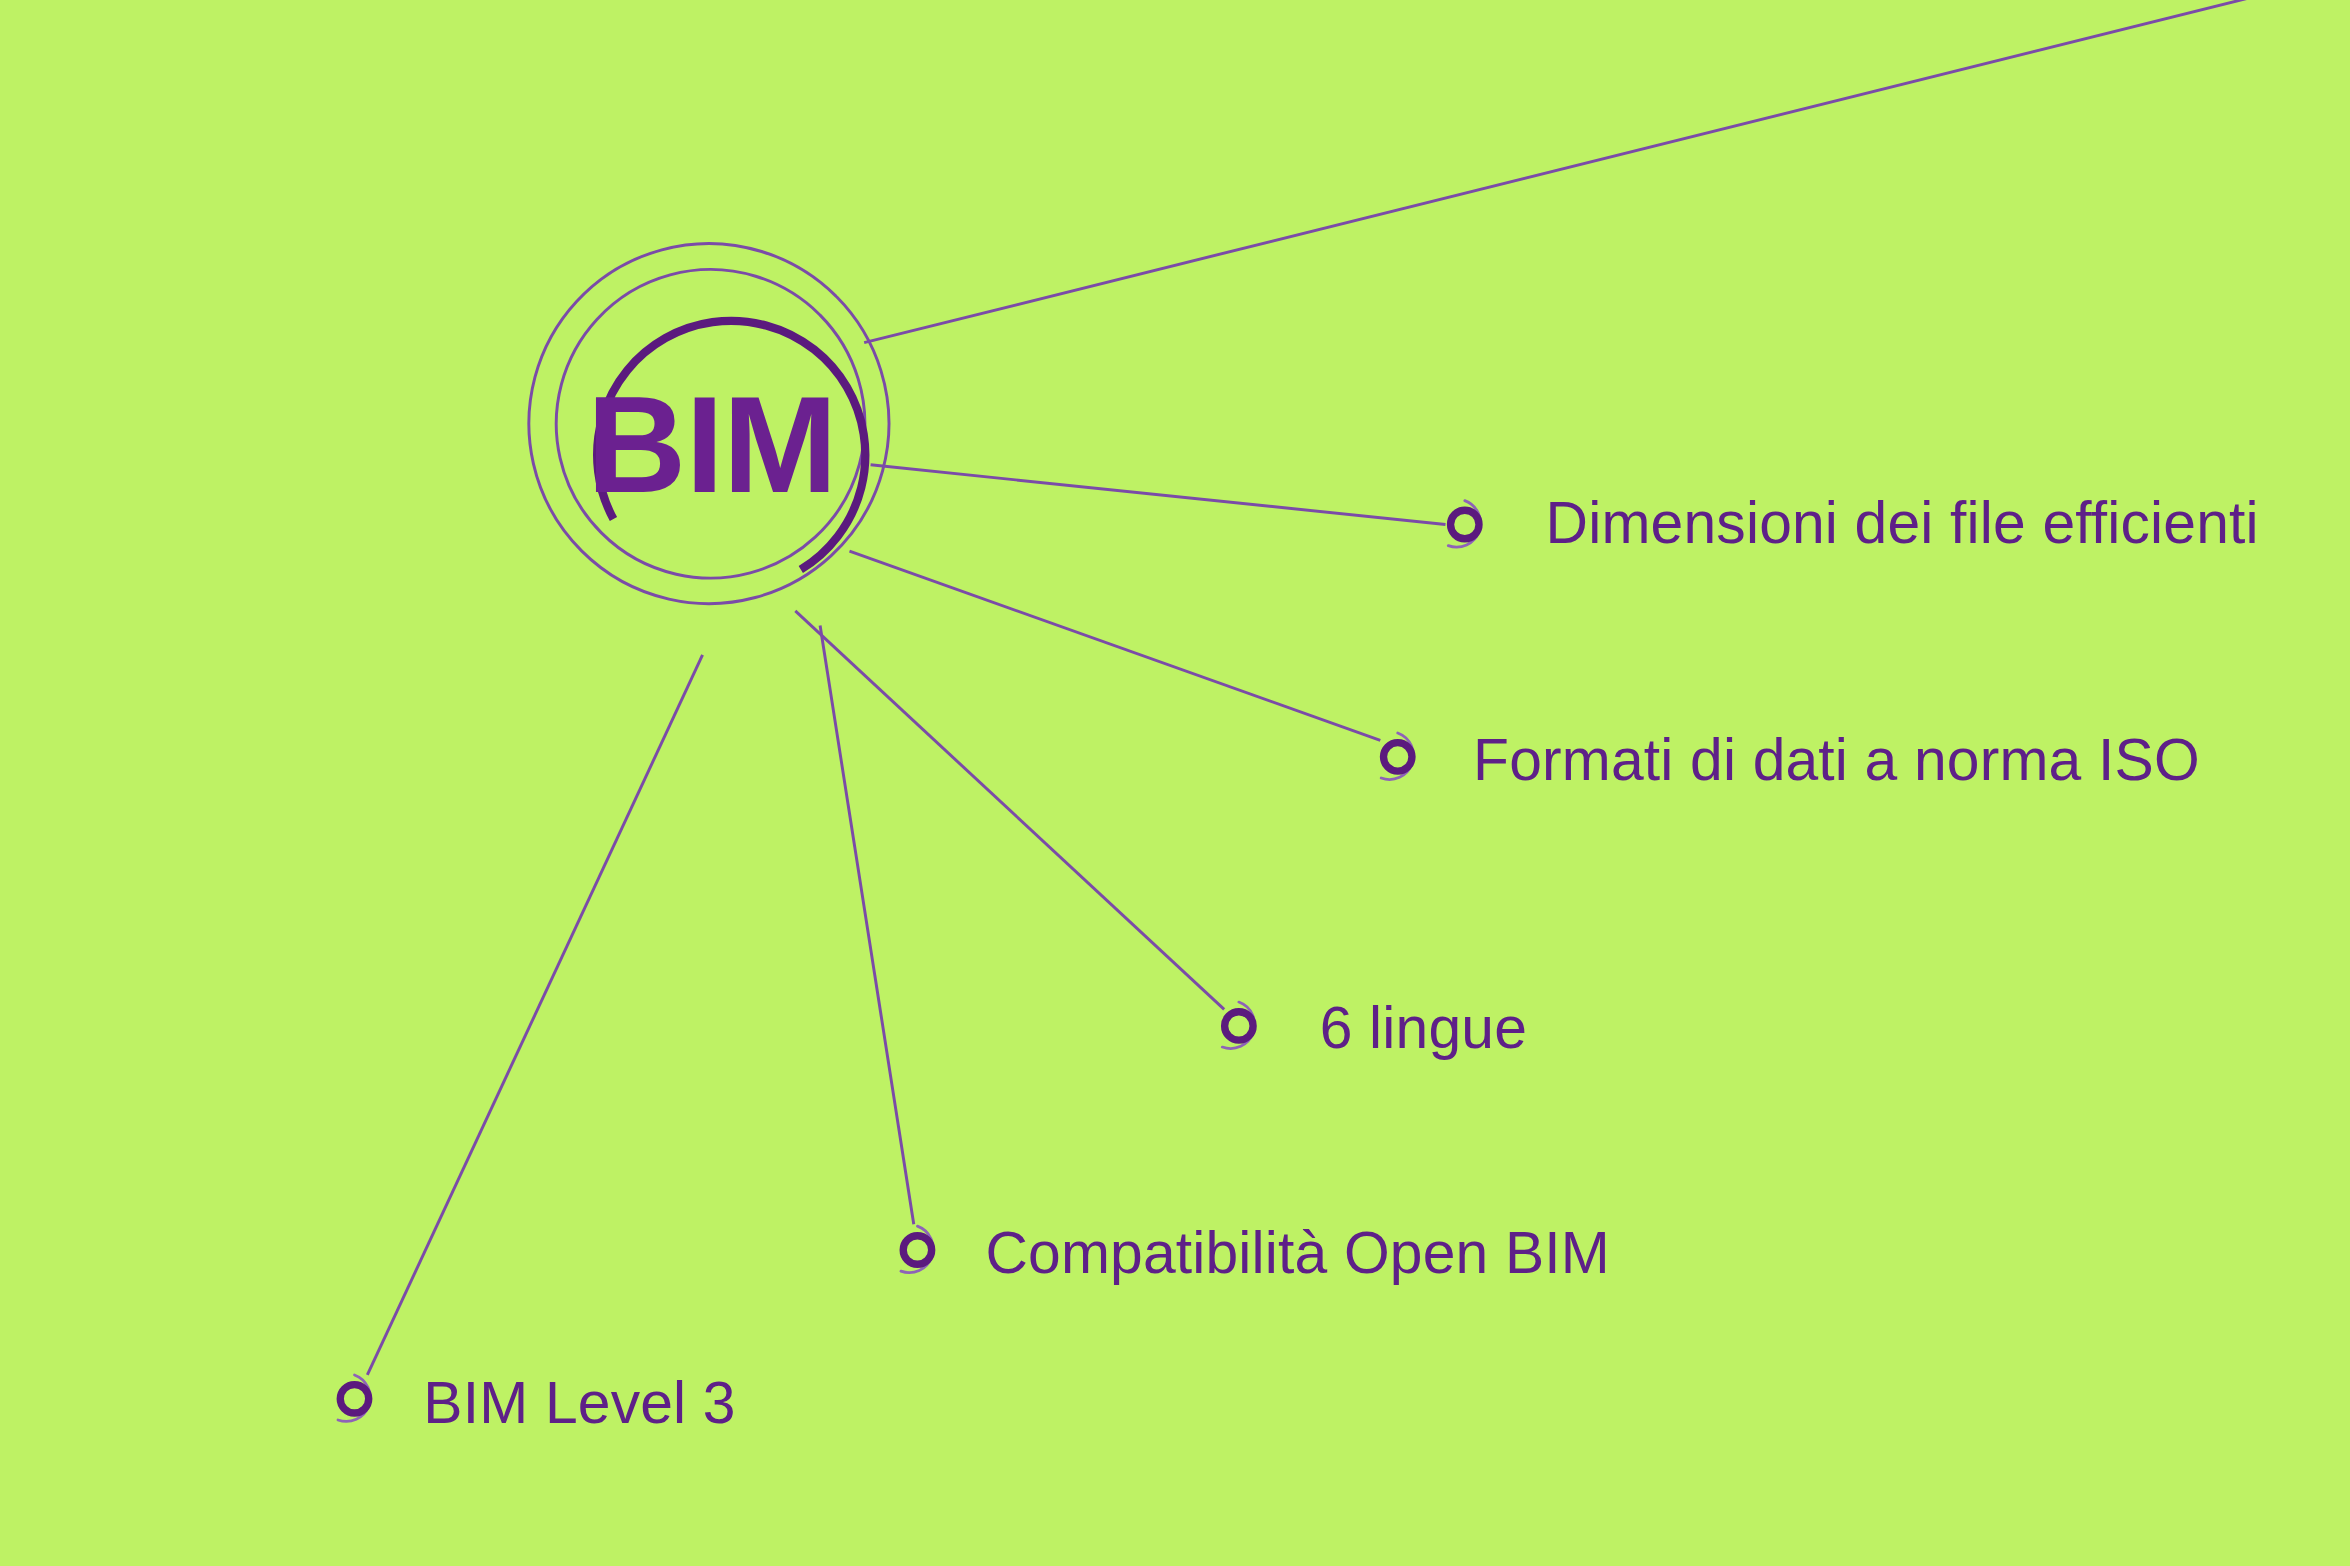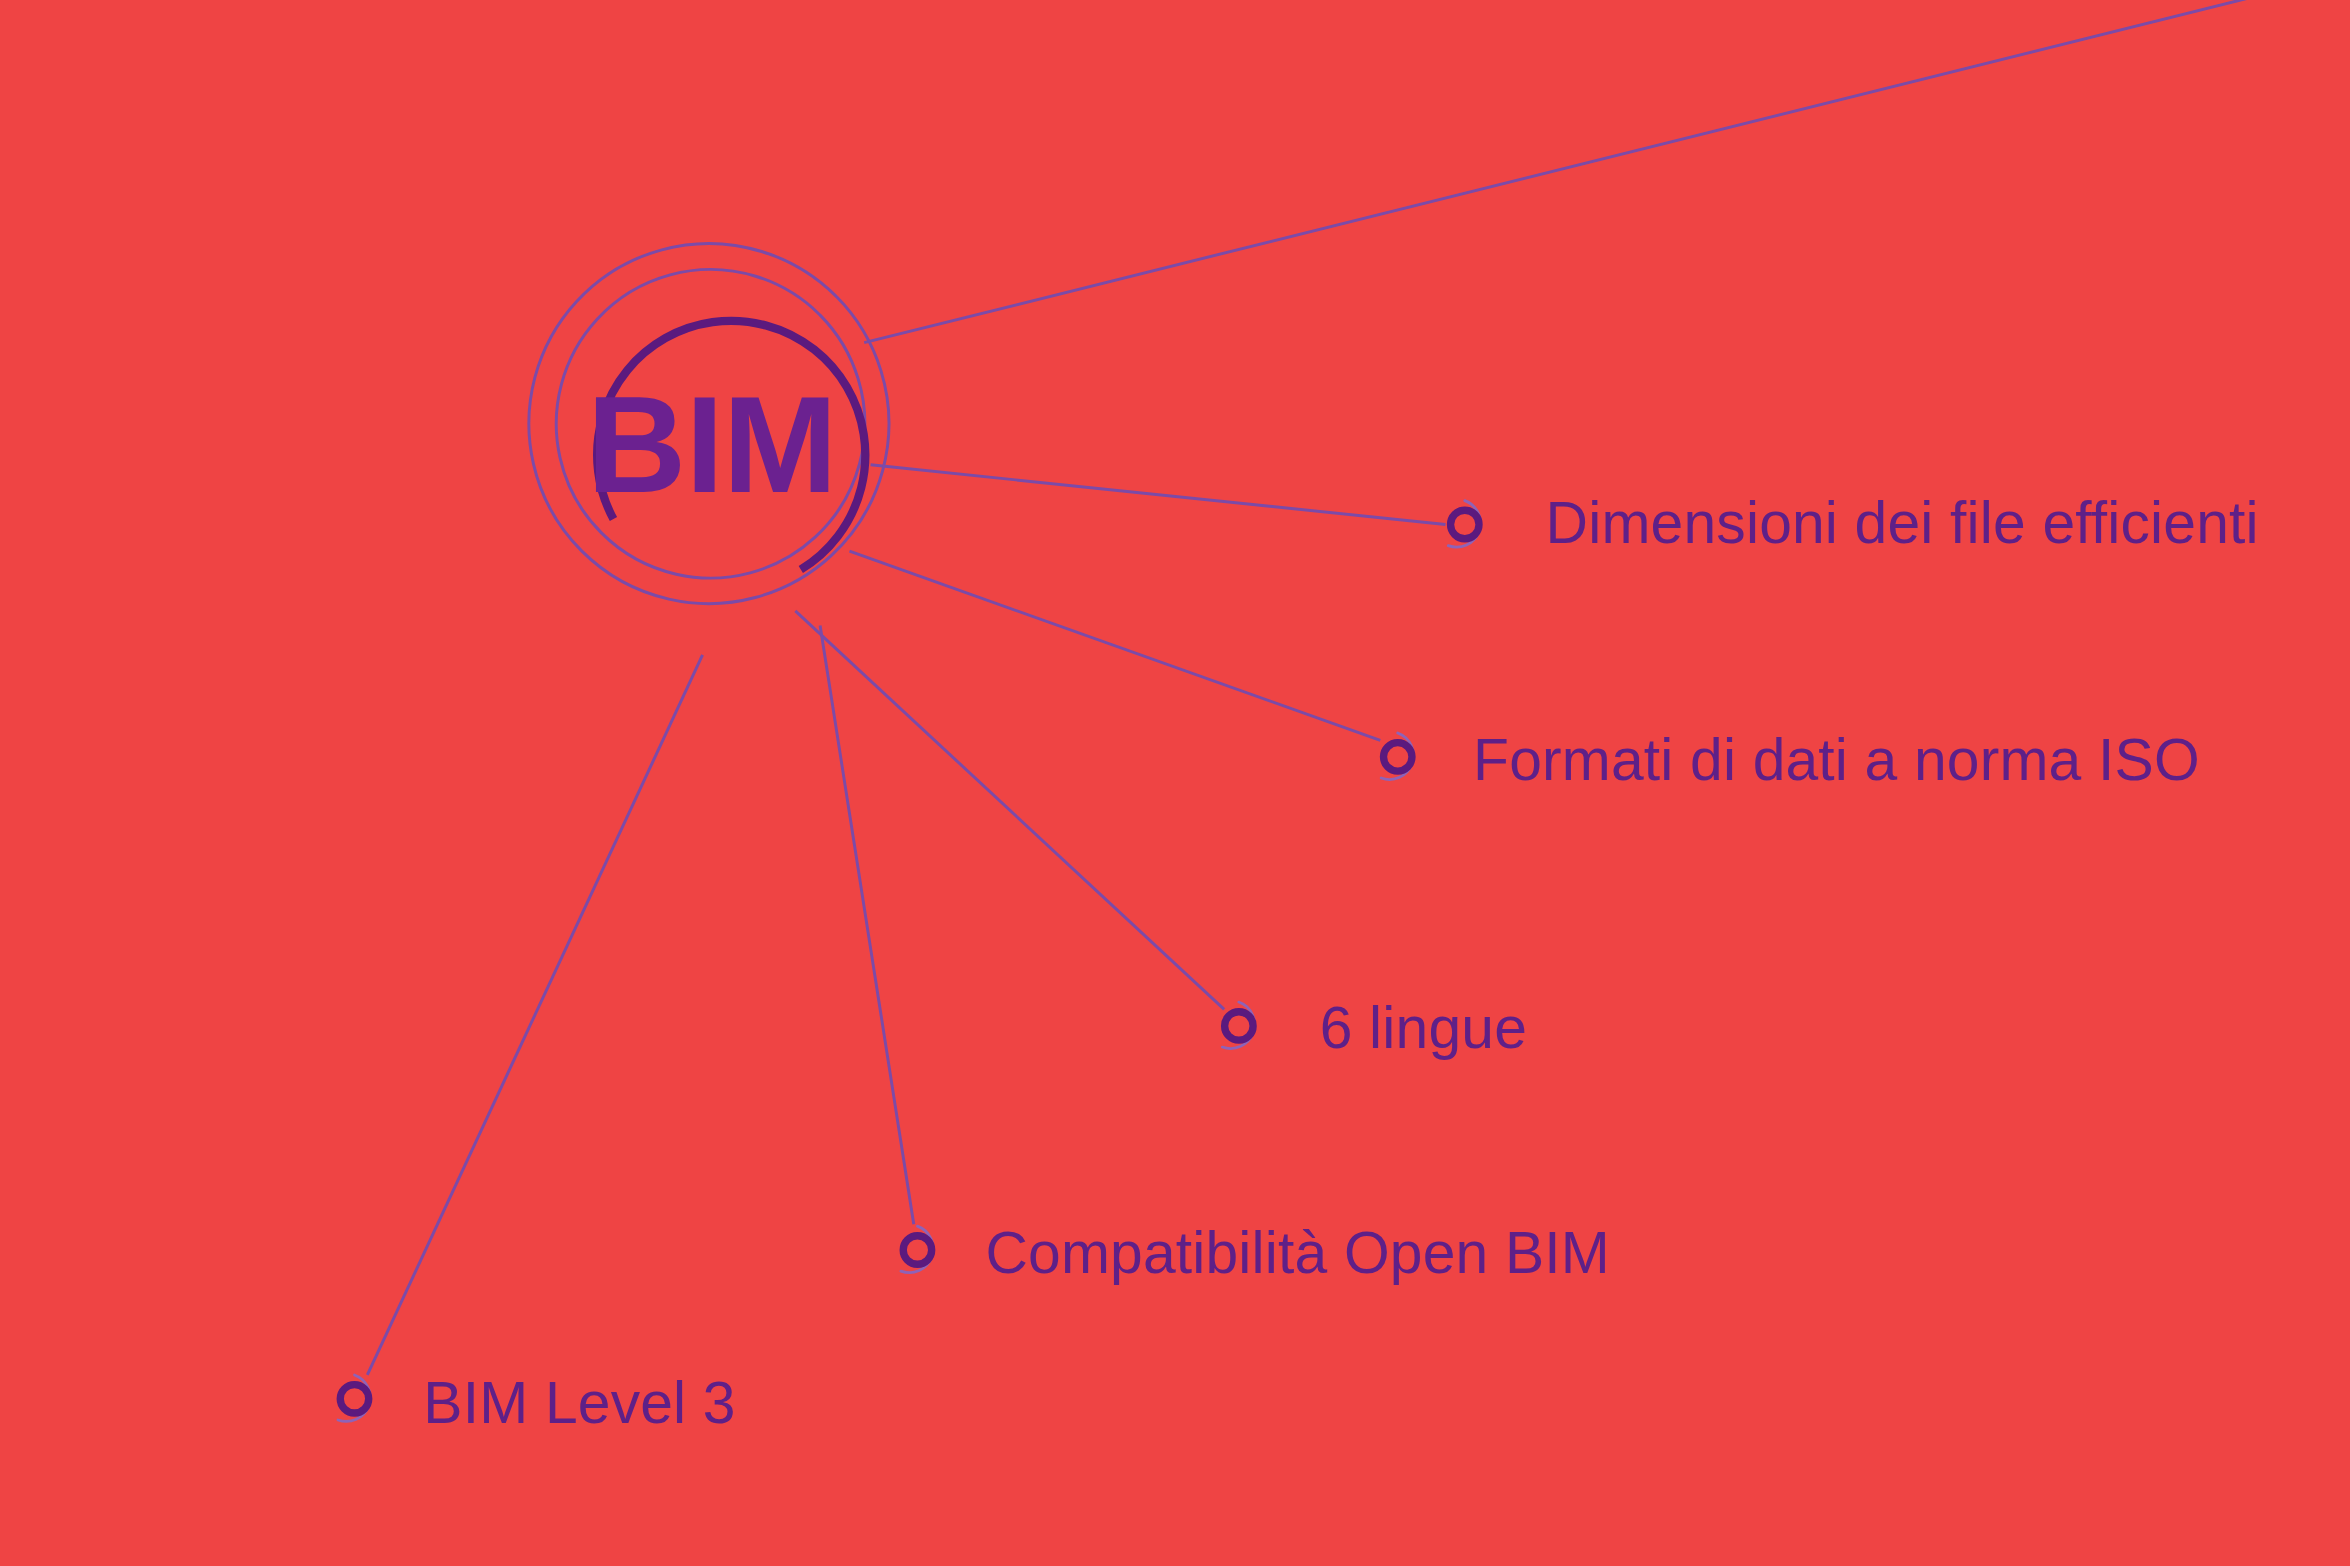--- a/index.html
+++ b/index.html
@@ -2,21 +2,21 @@
 <html lang="it" style="font-size:14.7px"><head>
 <meta charset="utf-8">
 <title>BIM</title>
 <style>
   html,body{margin:0;padding:0;background:#ffffff;}
   body{
     width:2351px;height:1567px;
     font-family:"Liberation Sans","DejaVu Sans",sans-serif;
     overflow:hidden;position:relative;
   }
-  #stage{position:absolute;inset:0;width:2351px;height:1567px;background:#ef4444;}
+  #stage{position:absolute;inset:0;width:2351px;height:1567px;background:#bef264;}
   svg#diagram{position:absolute;left:0;top:0;width:2351px;height:1567px;display:block;}
 
   .conn{fill:none;stroke-linecap:butt;}
   .ring-outer-thin{fill:none;}
   .hub-arc-thick{fill:none;stroke-linecap:butt;}
   .marker-ring{fill:none;}
   .marker-arc{fill:none;stroke-linecap:round;}
 
   .node-label{
     font-family:"Liberation Sans","DejaVu Sans",sans-serif;

